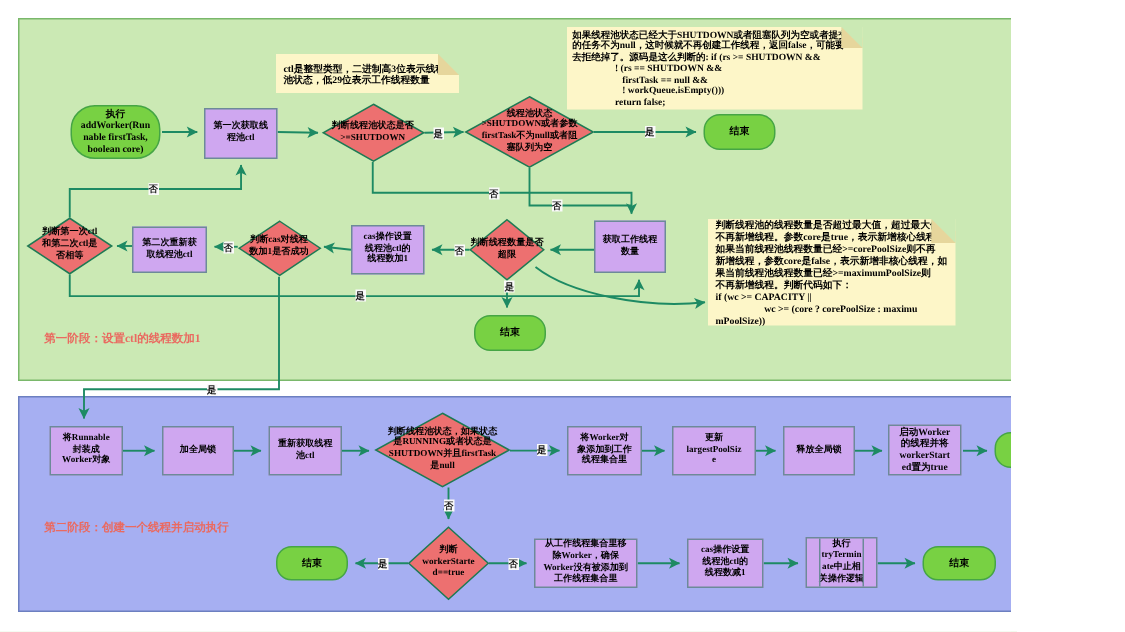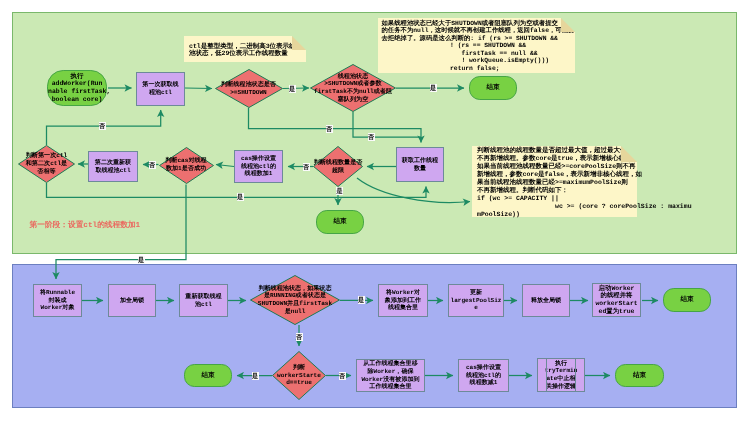--- a/index.html
+++ b/index.html
@@ -1,17 +1,17 @@
 <!DOCTYPE html>
 <html><head>
 <meta charset="utf-8">
 <style>
   html,body{margin:0;padding:0;background:#fff;-webkit-font-smoothing:antialiased;}
-  #page{position:relative;width:750px;height:421px;overflow:hidden;background:#fff;
-        font-family:Liberation Mono, monospace;text-rendering:geometricPrecision;}
+  #page{position:relative;width:674px;height:421px;overflow:hidden;background:#fff;
+        font-family:Liberation Serif, serif;text-rendering:geometricPrecision;}
   .panel{position:absolute;box-sizing:border-box;z-index:0;}
   #stage1-panel{left:12px;top:12px;width:725px;height:242px;
       background:#cbe9b4;border:1px solid #7ab86b;}
   #stage2-panel{left:12px;top:264px;width:725px;height:144px;
       background:#a6aff2;border:1px solid #6c7fc0;}
   svg.edges{position:absolute;left:0;top:0;width:750px;height:421px;z-index:2;pointer-events:none;}
   .node{position:absolute;box-sizing:border-box;display:flex;align-items:center;
         justify-content:center;text-align:center;font-weight:bold;color:#000;z-index:3;
         line-height:7.7px;}
   .node span{display:block;width:100%;white-space:pre;}
@@ -243,20 +243,21 @@
   <div class="note" style="left:472px;top:146px;width:165px;height:71px;font-size:6.5px;line-height:8px;padding:1px 0 0 5px;"><span>判断线程池的线程数量是否超过最大值，超过最大值则
 不再新增线程。参数core是true，表示新增核心线程，
 如果当前线程池线程数量已经&gt;=corePoolSize则不再
 新增线程，参数core是false，表示新增非核心线程，如
 果当前线程池线程数量已经&gt;=maximumPoolSize则
 不再新增线程。判断代码如下：
 if (wc &gt;= CAPACITY ||
                     wc &gt;= (core ? corePoolSize : maximu
 mPoolSize))</span><span class="fold" style="border-width:8.5px 8.5px 8.5px 8.5px;border-color:#cbe9b4 #cbe9b4 #e6d69c #e6d69c;"></span></div>
   <div class="stage" style="left:29.5px;top:220.5px;font-size:7.7px;">第一阶段：设置ctl的线程数加1</div>
+  <div class="stage" style="left:29.5px;top:346.5px;font-size:7.7px;">第二阶段：创建一个线程并启动执行</div>
   <div class="elab" style="left:433px;top:88px;font-size:6.4px;">是</div>
   <div class="elab" style="left:292px;top:88.5px;font-size:6.4px;">是</div>
   <div class="elab" style="left:329px;top:128.5px;font-size:6.4px;">否</div>
   <div class="elab" style="left:371px;top:137px;font-size:6.4px;">否</div>
   <div class="elab" style="left:306px;top:166.5px;font-size:6.4px;">否</div>
   <div class="elab" style="left:339.5px;top:191px;font-size:6.4px;">是</div>
   <div class="elab" style="left:152px;top:164.5px;font-size:6.4px;">否</div>
   <div class="elab" style="left:141px;top:259.5px;font-size:6.4px;">是</div>
   <div class="elab" style="left:102px;top:126px;font-size:6.4px;">否</div>
   <div class="elab" style="left:240px;top:197.4px;font-size:6.4px;">是</div>

